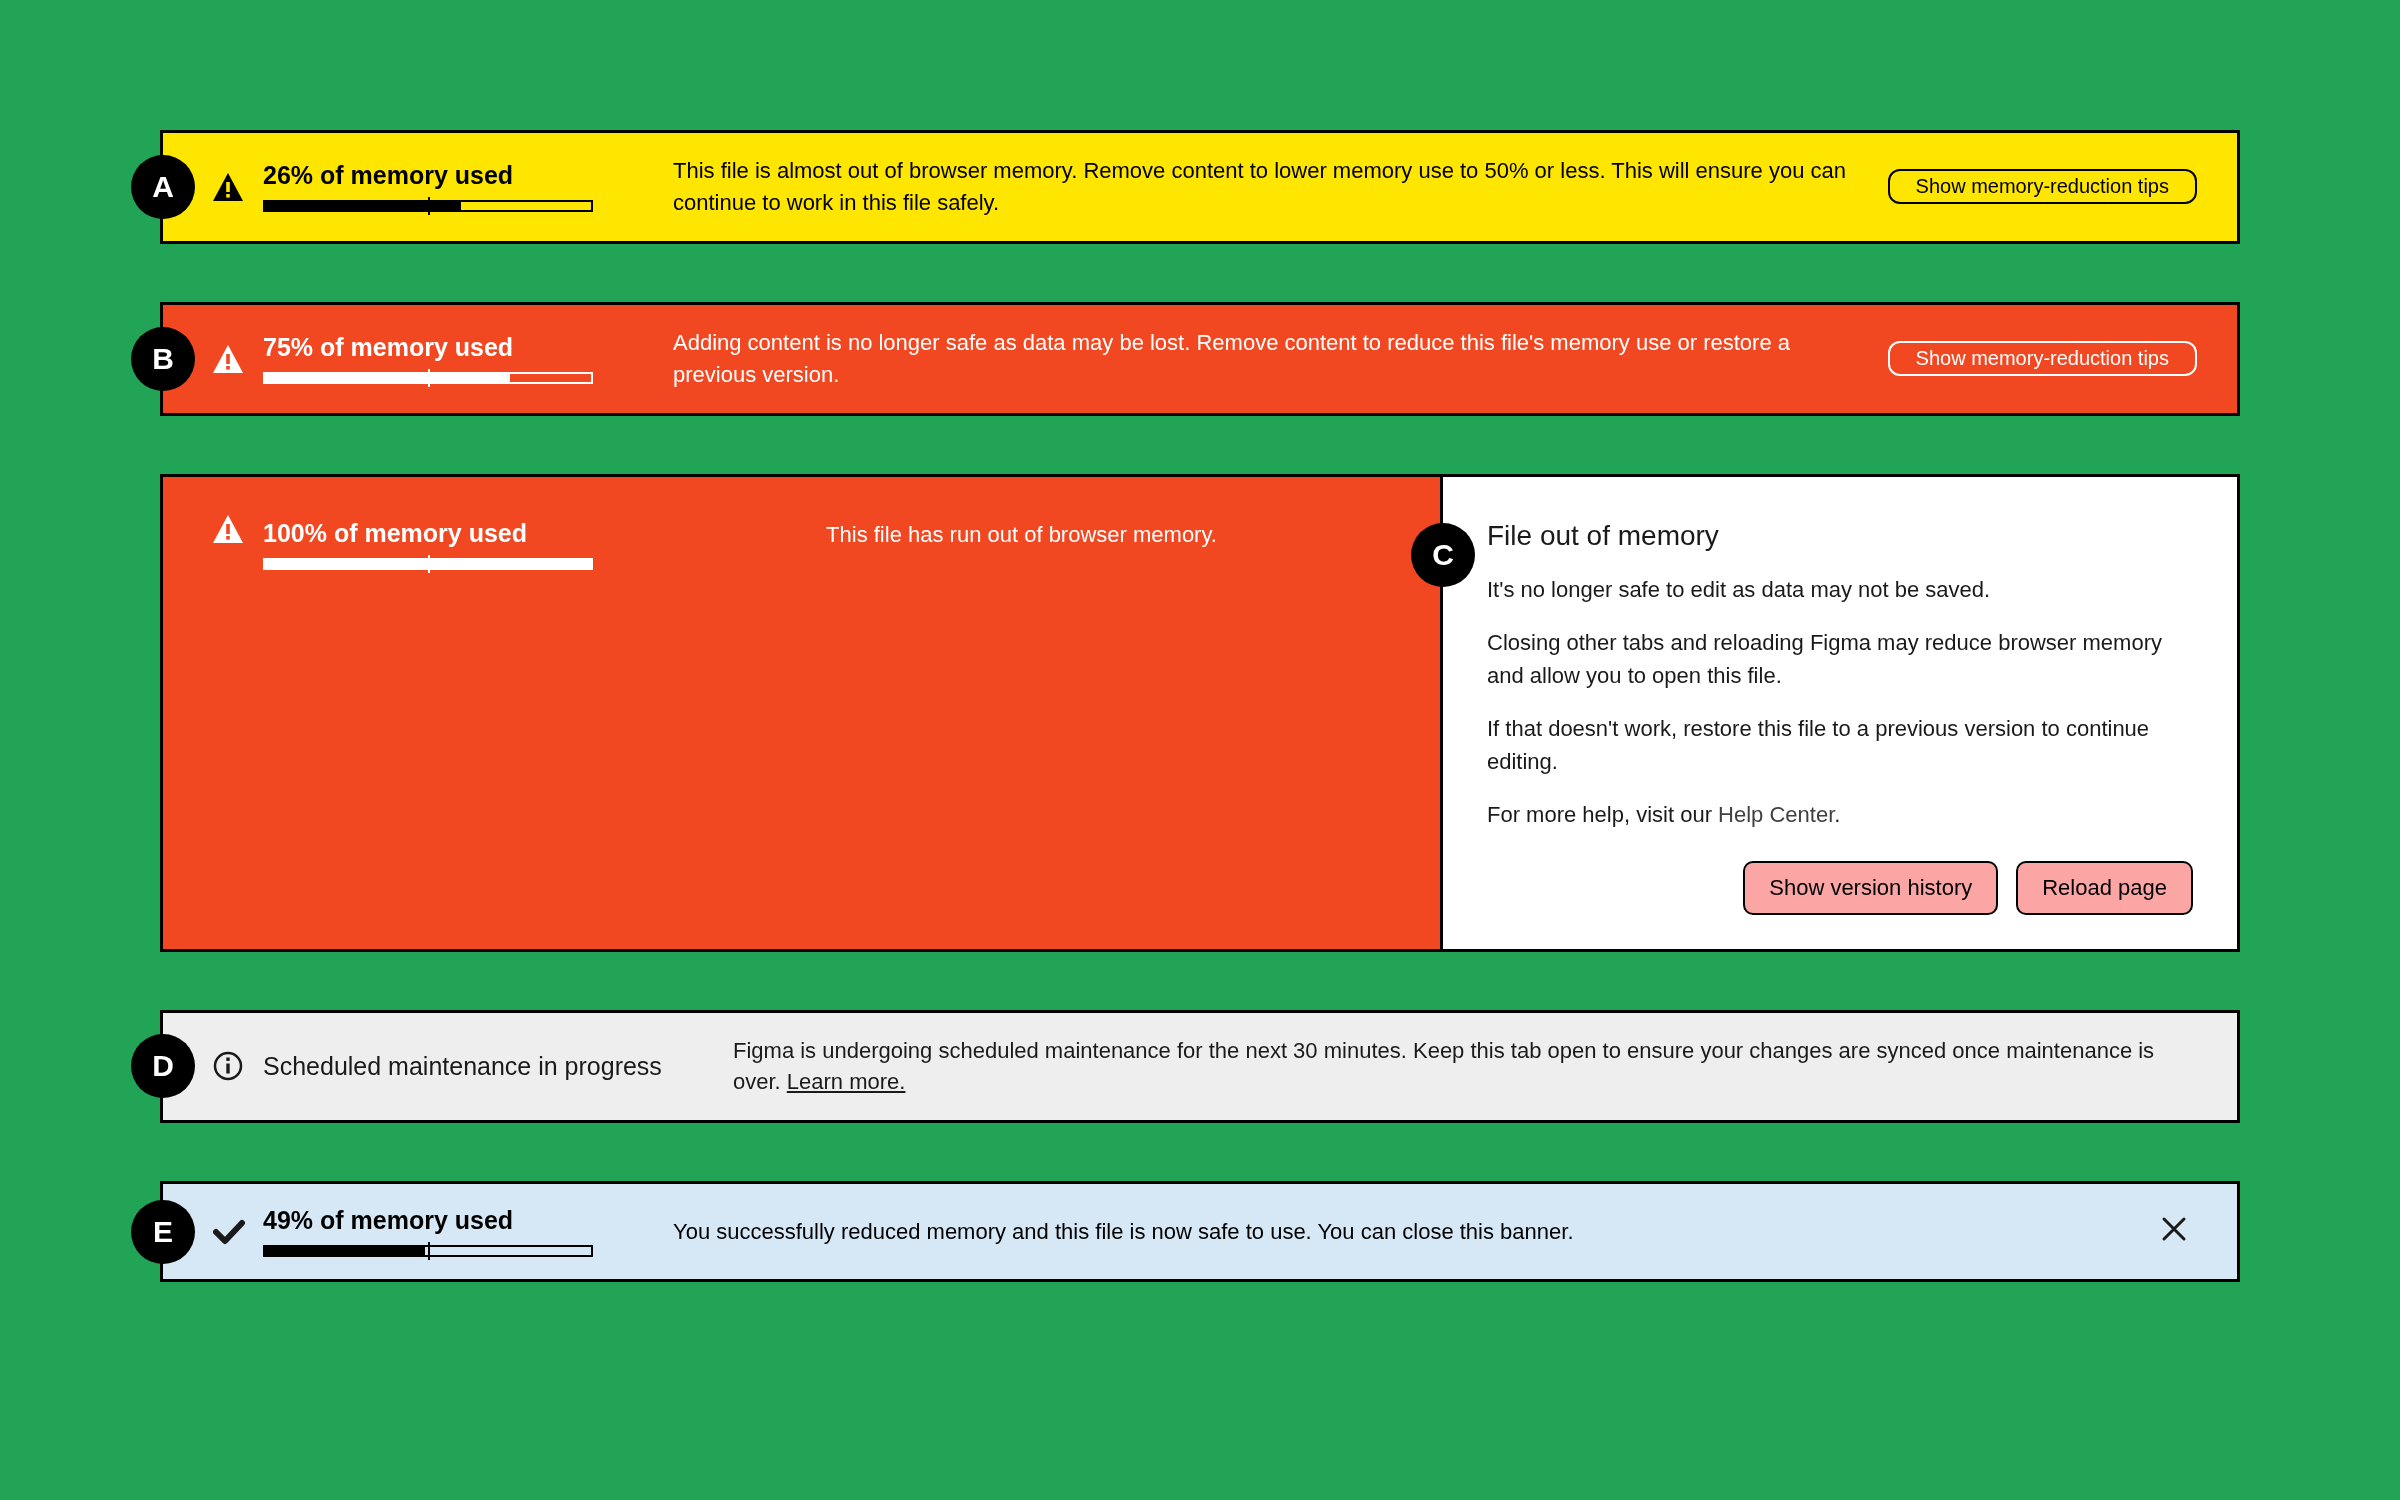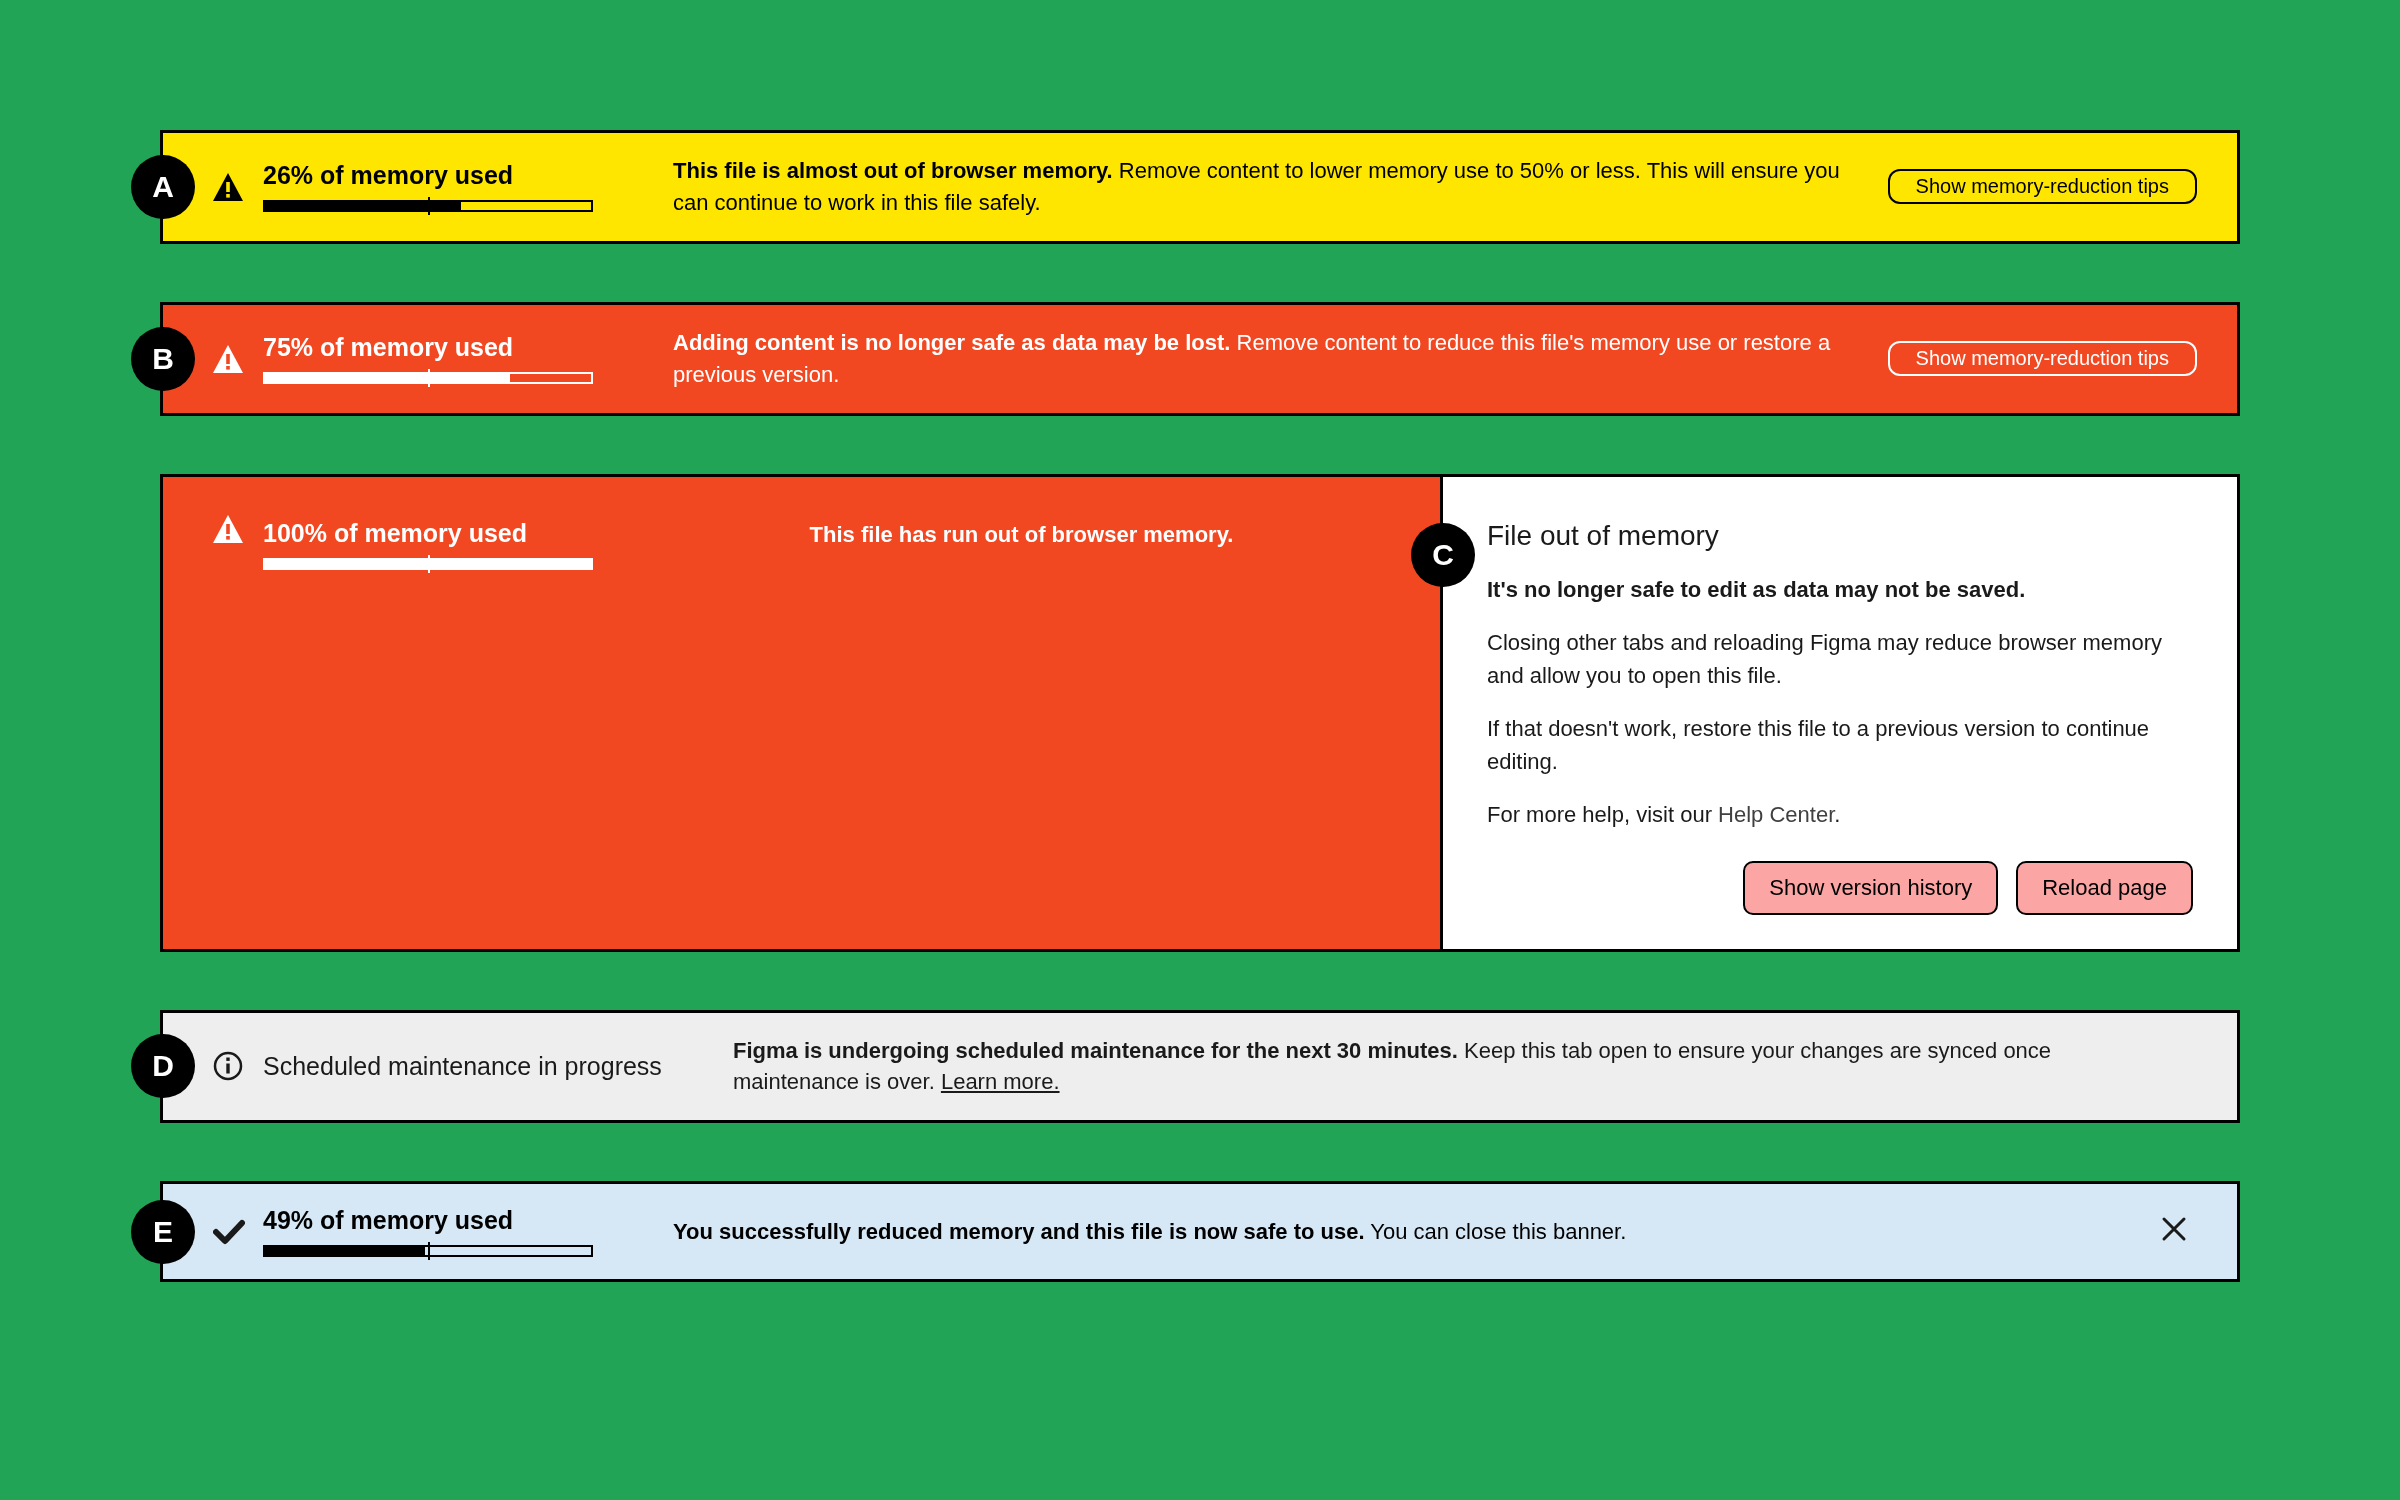--- a/index.html
+++ b/index.html
@@ -78,21 +78,21 @@
     background: #000;
   }
   .banner.red .meter-tick { background: #fff; }
 
   .msg-col {
     flex: 1 1 auto;
     font-size: 22px;
     line-height: 1.45;
     padding-right: 30px;
   }
-  .msg-col .bold { font-weight: 700; }
+  .msg-col .bold { font-weight: 400; }
 
   .btn {
     flex: 0 0 auto;
     border: 2px solid #000;
     border-radius: 12px;
     padding: 4px 26px;
     font-size: 20px;
     font-weight: 500;
     background: transparent;
     cursor: pointer;
@@ -143,21 +143,21 @@
     left: -32px;
     top: 46px;
     transform: none;
   }
   .dialog h2 {
     font-size: 28px;
     font-weight: 400;
     margin-bottom: 16px;
   }
   .dialog p { margin-bottom: 20px; }
-  .dialog p b { font-weight: 700; }
+  .dialog p b { font-weight: 400; }
   .dialog .hc-link { color: #404040; text-decoration: none; cursor: pointer; }
 
   .dialog-actions {
     display: flex;
     gap: 18px;
     justify-content: flex-end;
     margin-top: 30px;
   }
   .dialog-actions .dbtn {
     border: 2px solid #000;

